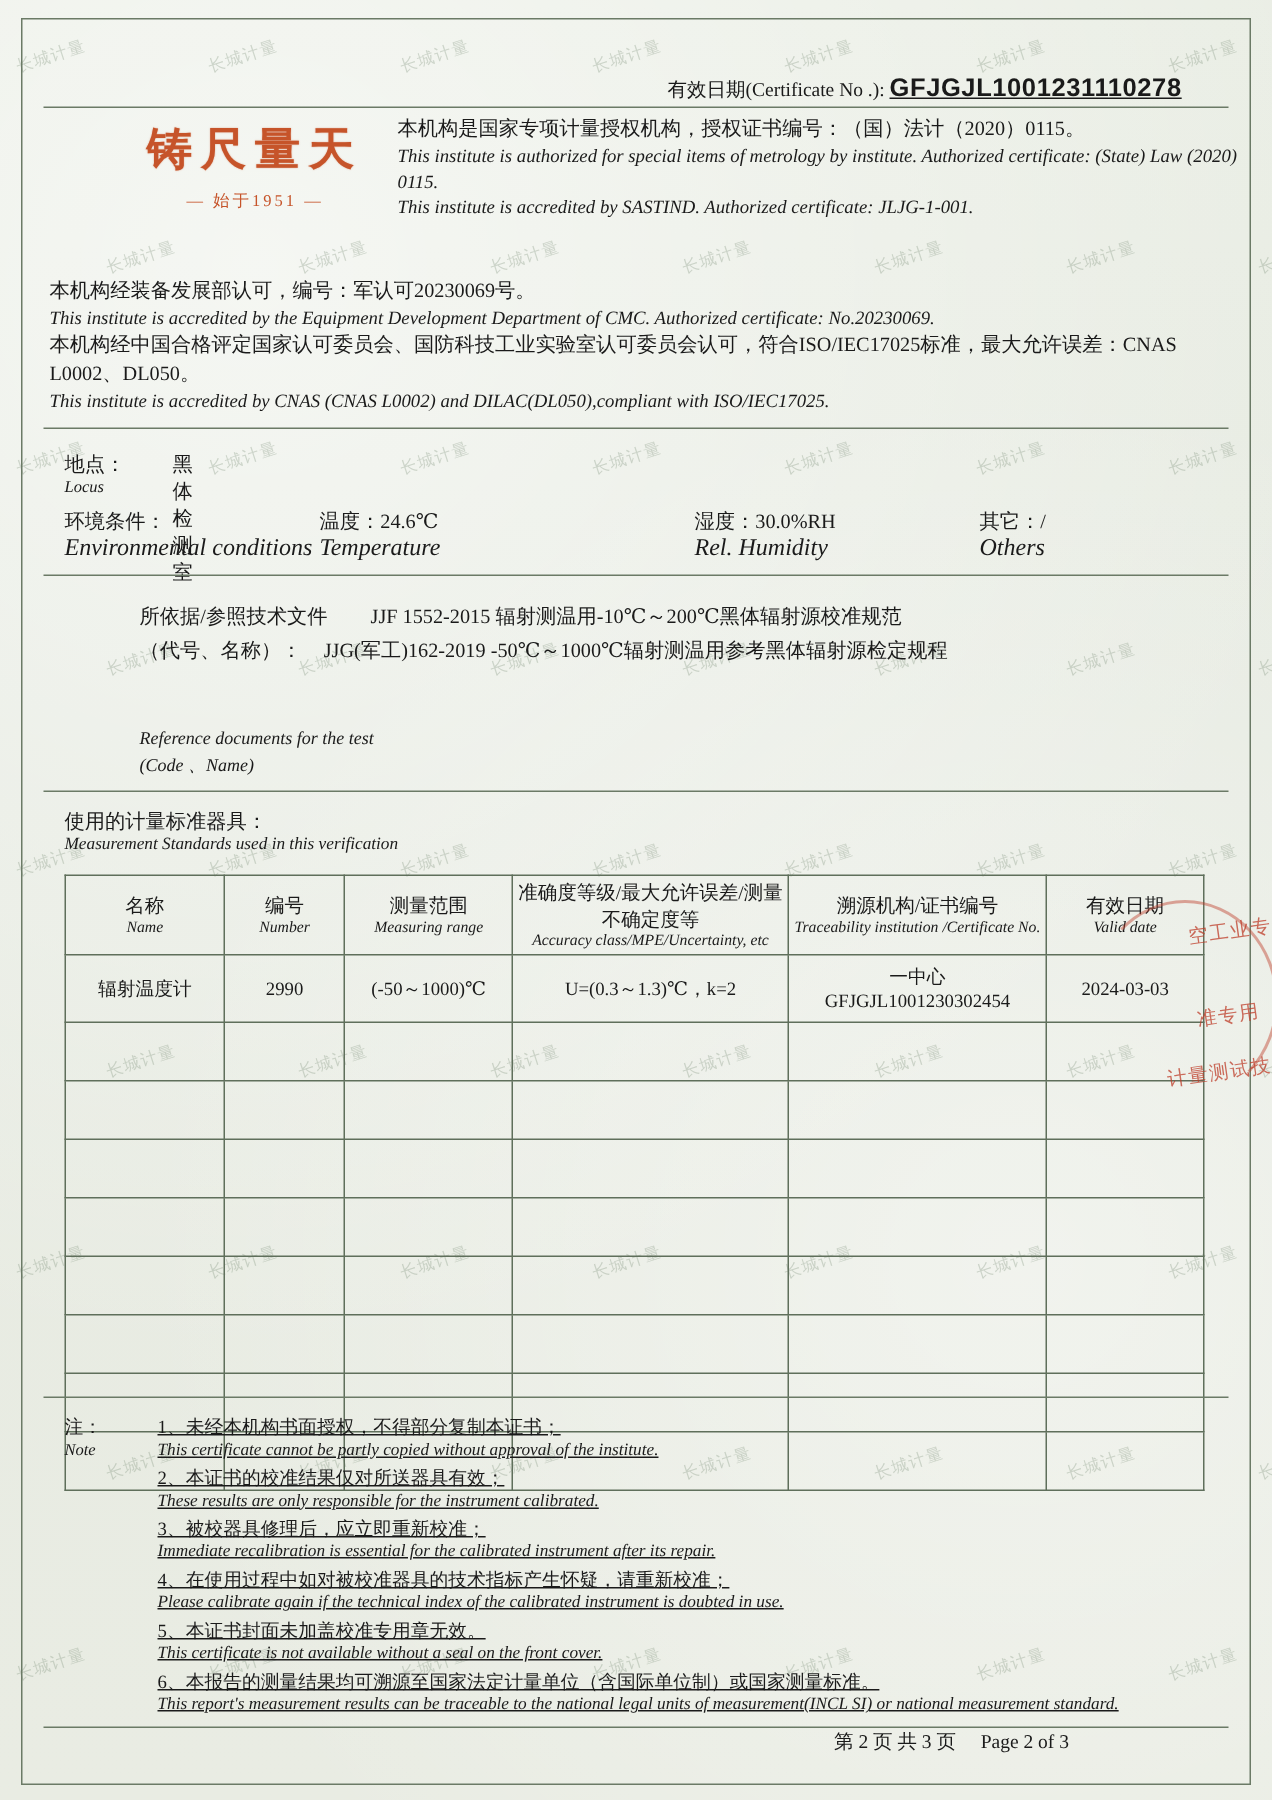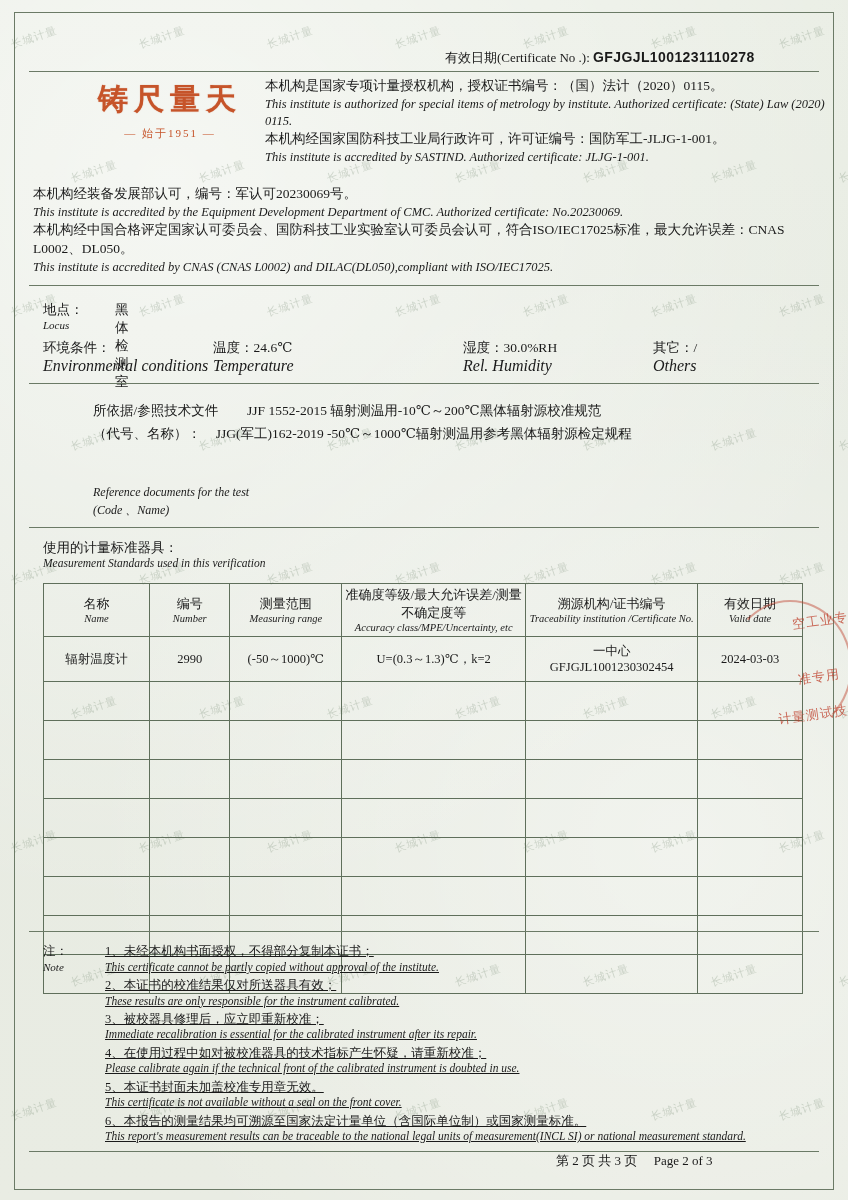--- a/index.html
+++ b/index.html
@@ -28,21 +28,21 @@
   }
   .sheet{
     position:absolute;left:14px;top:12px;width:818px;height:1176px;
     border:1px solid #6b7a66;
   }
   .inner{position:absolute;left:0;top:0;right:0;bottom:0;}
 
   .cert-no{
     position:absolute;left:430px;top:36px;font-size:13px;
   }
-  .cert-no .val{font-family:"Liberation Sans",sans-serif;font-weight:bold;letter-spacing:.4px;font-size:14px;}
+  .cert-no .val{font-family:"Liberation Sans",sans-serif;font-weight:bold;letter-spacing:.4px;font-size:17px;text-decoration:underline;}
 
   .hr{position:absolute;left:14px;right:14px;border-top:1px solid #6b7a66;}
 
   
   .logo{
     position:absolute;left:70px;top:66px;width:170px;height:78px;text-align:center;
   }
   .logo .cn{
     font-size:30px;color:#c6542a;letter-spacing:6px;
     font-family:"DejaVu Serif",serif;font-weight:bold;
@@ -211,21 +211,20 @@
     <div class="hr" style="top:58px;"></div>
 
     <div class="logo">
       <div class="cn">铸尺量天</div>
       <div class="sub">— 始于1951 —</div>
     </div>
 
     <div class="hdr">
       <div>本机构是国家专项计量授权机构，授权证书编号：（国）法计（2020）0115。</div>
       <div class="en">This institute is authorized for special items of metrology by institute. Authorized certificate: (State) Law (2020) 0115.</div>
-      <div>本机构经国家国防科技工业局行政许可，许可证编号：国防军工-JLJG-1-001。</div>
       <div class="en">This institute is accredited by SASTIND. Authorized certificate: JLJG-1-001.</div>
     </div>
 
     <div class="blk2">
       <div>本机构经装备发展部认可，编号：军认可20230069号。</div>
       <div class="en">This institute is accredited by the Equipment Development Department of CMC. Authorized certificate: No.20230069.</div>
       <div>本机构经中国合格评定国家认可委员会、国防科技工业实验室认可委员会认可，符合ISO/IEC17025标准，最大允许误差：CNAS L0002、DL050。</div>
       <div class="en">This institute is accredited by CNAS (CNAS L0002) and DILAC(DL050),compliant with ISO/IEC17025.</div>
     </div>
 
@@ -411,21 +410,21 @@
         <li>
           <span class="cn">2、本证书的校准结果仅对所送器具有效；</span>
           <span class="en">These results are only responsible for the instrument calibrated.</span>
         </li>
         <li>
           <span class="cn">3、被校器具修理后，应立即重新校准；</span>
           <span class="en">Immediate recalibration is essential for the calibrated instrument after its repair.</span>
         </li>
         <li>
           <span class="cn">4、在使用过程中如对被校准器具的技术指标产生怀疑，请重新校准；</span>
-          <span class="en">Please calibrate again if the technical front of the calibrated instrument is doubted in use.</span>
+          <span class="en">Please calibrate again if the technical index of the calibrated instrument is doubted in use.</span>
         </li>
         <li>
           <span class="cn">5、本证书封面未加盖校准专用章无效。</span>
           <span class="en">This certificate is not available without a seal on the front cover.</span>
         </li>
         <li>
           <span class="cn">6、本报告的测量结果均可溯源至国家法定计量单位（含国际单位制）或国家测量标准。</span>
           <span class="en">This report's measurement results can be traceable to the national legal units of measurement(INCL SI) or national measurement standard.</span>
         </li>
       </ol>

